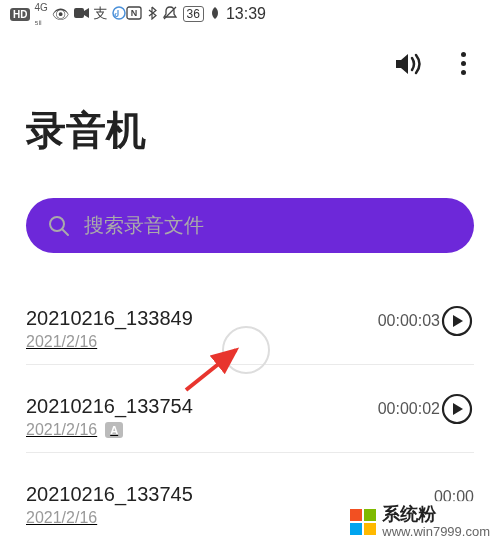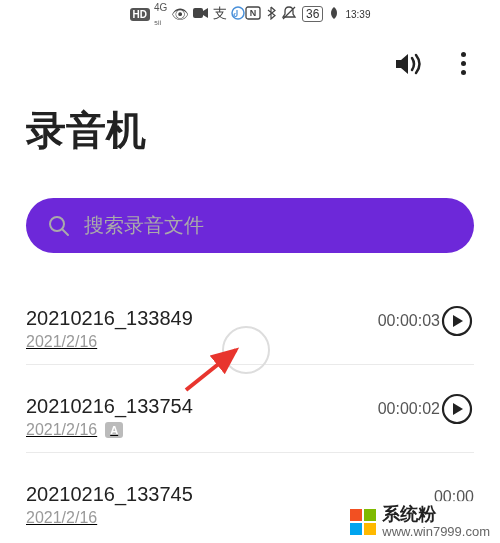--- a/index.html
+++ b/index.html
@@ -11,21 +11,21 @@
       width: 500px;
       height: 543px;
       background: #fff;
       font-family: -apple-system, BlinkMacSystemFont, "Segoe UI", sans-serif;
       position: relative;
       overflow: hidden;
     }
     .status-bar {
       height: 28px;
       display: flex;
-      justify-content: center;
+      justify-content: flex-start;
       align-items: center;
       padding: 0 10px;
       font-size: 14px;
       color: #333;
     }
     .status-left {
       display: flex;
       align-items: center;
       gap: 4px;
     }
@@ -50,21 +50,21 @@
       font-size: 14px;
       color: #444;
     }
     .battery-text {
       font-size: 12px;
       border: 1px solid #666;
       padding: 0 3px;
       border-radius: 3px;
     }
     .time {
-      font-size: 10px;
+      font-size: 16px;
       font-weight: 500;
     }
     .app-header {
       display: flex;
       justify-content: flex-end;
       align-items: center;
       padding: 20px 30px 10px 30px;
       gap: 30px;
     }
     .speaker-btn {

